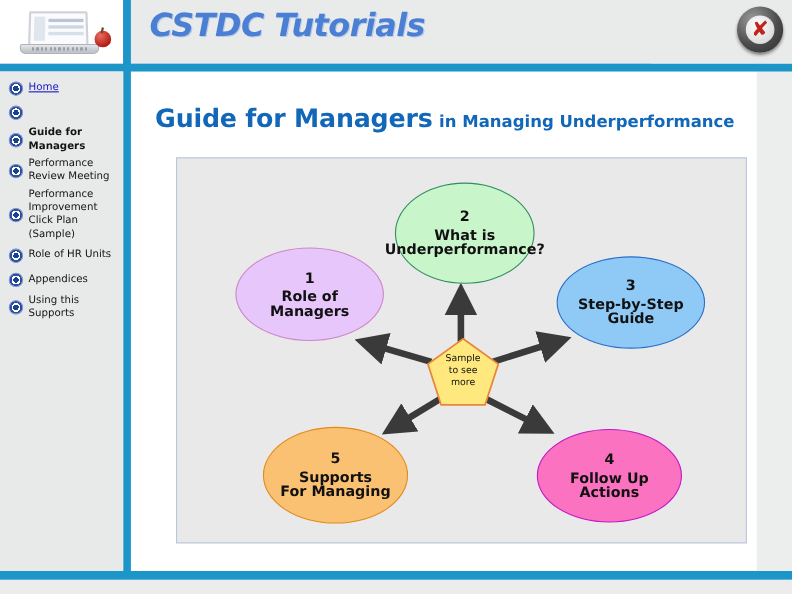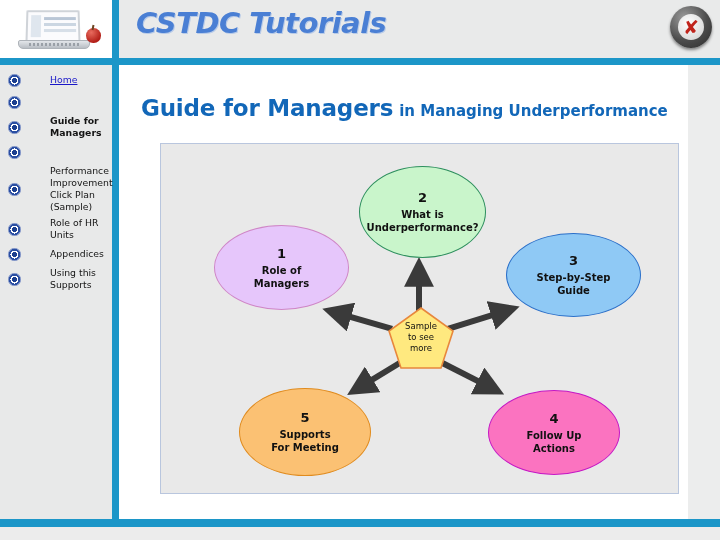--- a/index.html
+++ b/index.html
@@ -187,21 +187,20 @@
     box-sizing: border-box;
   }
   .nav-item {
     position: relative;
     display: flex;
     align-items: center;
     min-height: 22px;
     padding: 2px 4px 2px 8px;
     box-sizing: border-box;
     cursor: pointer;
-    gap: 24px;
   }
   .nav-bullet {
     flex: 0 0 auto;
     width: 13px;
     height: 13px;
     border-radius: 50%;
     background:
       radial-gradient(circle at 50% 50%,
         #1c3f8f 0 2.5px,
         #ffffff 2.5px 4px,
@@ -284,21 +283,21 @@
   }
   .node .num {
     font-family: "DejaVu Sans", sans-serif;
     font-size: 13px;
     font-weight: bold;
     color: #111;
     margin-bottom: 3px;
   }
   .node .ln {
     font-family: "DejaVu Sans", sans-serif;
-    font-size: 10px;
+    font-size: 13px;
     font-weight: bold;
     color: #111;
     line-height: 13px;
   }
 
   
   .pentagon {
     position: absolute;
     width: 66px;
     height: 63px;
@@ -362,20 +361,21 @@
     </div>
     <div class="nav-item">
       <span class="nav-bullet"></span>
     </div>
     <div class="nav-item">
       <span class="nav-bullet"></span>
       <span class="nav-label bold">Guide for Managers</span>
     </div>
     <div class="nav-item">
       <span class="nav-bullet"></span>
+      <span class="nav-label">Performance Review Meeting</span>
     </div>
     <div class="nav-item">
       <span class="nav-bullet"></span>
       <span class="nav-label">Performance Improvement Click Plan (Sample)</span>
     </div>
     <div class="nav-item">
       <span class="nav-bullet"></span>
       <span class="nav-label">Role of HR Units</span>
     </div>
     <div class="nav-item">
@@ -434,21 +434,21 @@
 
       <div class="node" id="node4" style="left:327px; top:246px; width:132px; height:85px; background:#fb73c0; border:1.5px solid #c518c5;">
         <span class="num">4</span>
         <span class="ln">Follow Up</span>
         <span class="ln">Actions</span>
       </div>
 
       <div class="node" id="node5" style="left:78px; top:244px; width:132px; height:88px; background:#fbc173; border:1.5px solid #e08b1e;">
         <span class="num">5</span>
         <span class="ln">Supports</span>
-        <span class="ln">For Meeting</span>
+        <span class="ln">For Managing</span>
       </div>
 
       <div class="pentagon" style="left:227px; top:163px;">
         <svg class="pent-shape" viewBox="0 0 66 63" preserveAspectRatio="none">
           <polygon points="33,1 65,24 53,61 13,61 1,24" fill="#ffe97f" stroke="#e8873c" stroke-width="1.6"></polygon>
         </svg>
         <div class="pent-text">
           <div>Sample</div>
           <div>to see</div>
           <div>more</div>

